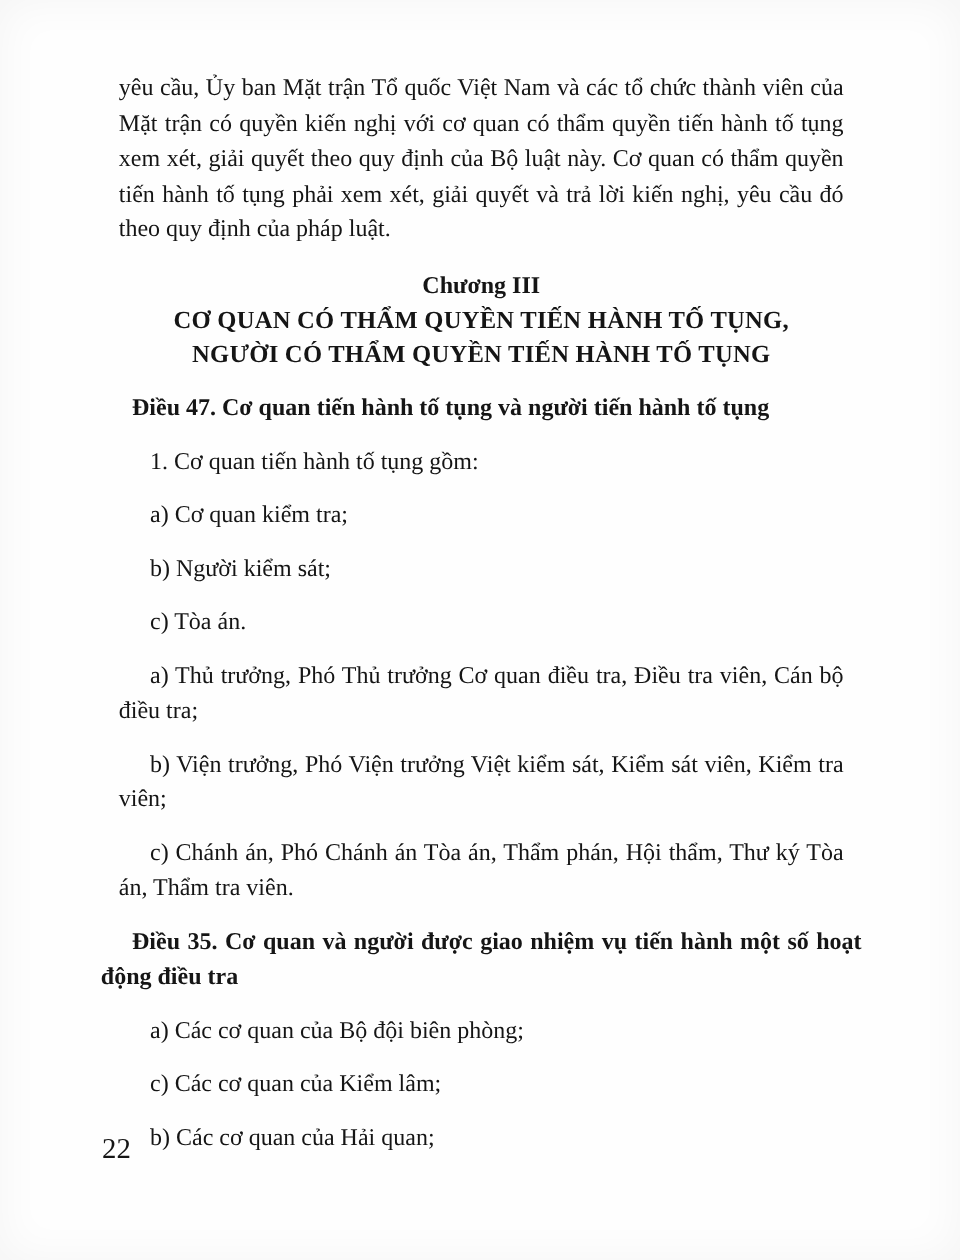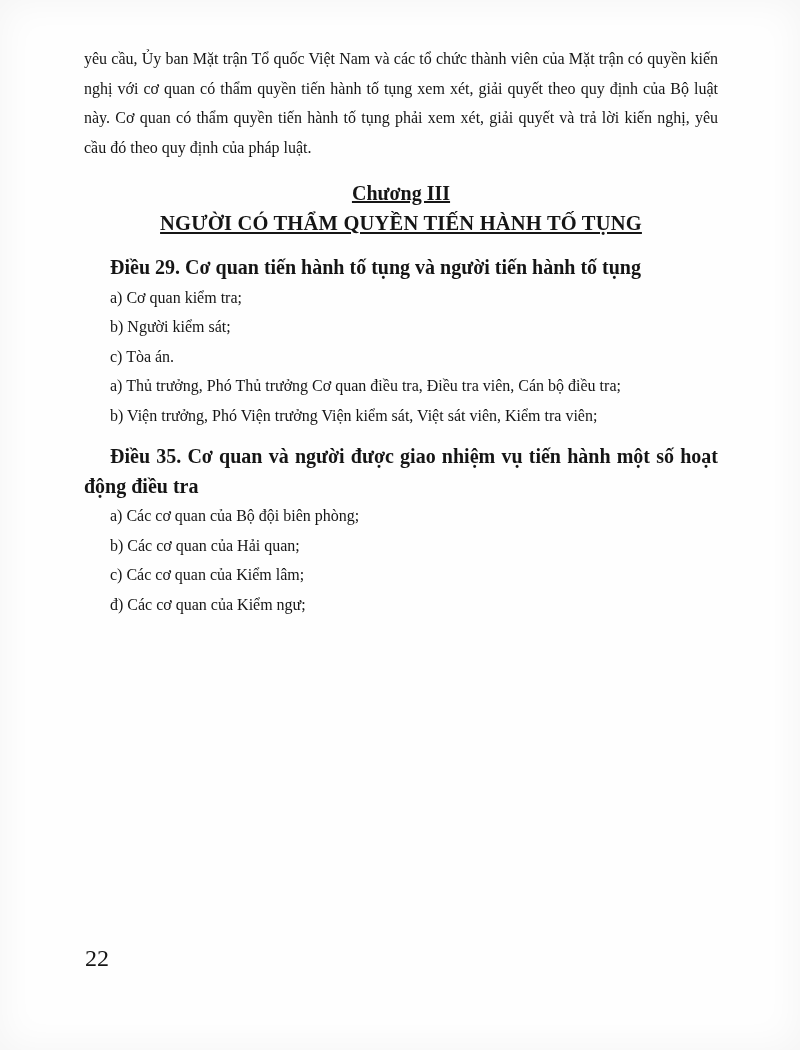--- a/index.html
+++ b/index.html
@@ -19,31 +19,30 @@
     font-family: "Liberation Serif", "DejaVu Serif", serif;
     color: #151515;
   }
   .content {
     position: absolute;
     left: 84px;
     top: 44px;
     width: 634px;
   }
   .body-text {
-    font-size: 16px;
+    font-size: 20px;
     line-height: 29.5px;
-    margin: 0;
+    margin: 15px;
     text-align: justify;
   }
   .indent {
     text-indent: 26px;
   }
   .chapter-block {
     margin-top: 17px;
-    text-decoration: underline;
   }
   .chapter-label {
     text-align: center;
     font-weight: bold;
     font-size: 20px;
     line-height: 29.5px;
     margin: 0;
   }
   .chapter-title {
     text-align: center;
@@ -75,32 +74,34 @@
 </head>
 <body>
 
 <div class="scan-page">
   <div class="content">
 
     <p class="body-text">yêu cầu, Ủy ban Mặt trận Tổ quốc Việt Nam và các tổ chức thành viên của Mặt trận có quyền kiến nghị với cơ quan có thẩm quyền tiến hành tố tụng xem xét, giải quyết theo quy định của Bộ luật này. Cơ quan có thẩm quyền tiến hành tố tụng phải xem xét, giải quyết và trả lời kiến nghị, yêu cầu đó theo quy định của pháp luật.</p>
 
     <div class="chapter-block">
       <p class="chapter-label">Chương III</p>
+      <p class="chapter-title">CƠ QUAN CÓ THẨM QUYỀN TIẾN HÀNH TỐ TỤNG,</p>
       <p class="chapter-title">NGƯỜI CÓ THẨM QUYỀN TIẾN HÀNH TỐ TỤNG</p>
     </div>
 
-    <p class="article-heading">Điều 29. Cơ quan tiến hành tố tụng và người tiến hành tố tụng</p>
+    <p class="article-heading">Điều 47. Cơ quan tiến hành tố tụng và người tiến hành tố tụng</p>
+    <p class="body-text indent">1. Cơ quan tiến hành tố tụng gồm:</p>
     <p class="body-text indent">a) Cơ quan kiểm tra;</p>
     <p class="body-text indent">b) Người kiểm sát;</p>
     <p class="body-text indent">c) Tòa án.</p>
     <p class="body-text indent">a) Thủ trưởng, Phó Thủ trưởng Cơ quan điều tra, Điều tra viên, Cán bộ điều tra;</p>
-    <p class="body-text indent">b) Viện trưởng, Phó Viện trưởng Viện kiểm sát, Việt sát viên, Kiểm tra viên;</p>
+    <p class="body-text indent">b) Viện trưởng, Phó Viện trưởng Việt kiểm sát, Kiểm sát viên, Kiểm tra viên;</p>
+    <p class="body-text indent">c) Chánh án, Phó Chánh án Tòa án, Thẩm phán, Hội thẩm, Thư ký Tòa án, Thẩm tra viên.</p>
 
     <p class="article-heading second">Điều 35. Cơ quan và người được giao nhiệm vụ tiến hành một số hoạt động điều tra</p>
     <p class="body-text indent">a) Các cơ quan của Bộ đội biên phòng;</p>
+    <p class="body-text indent">c) Các cơ quan của Kiểm lâm;</p>
     <p class="body-text indent">b) Các cơ quan của Hải quan;</p>
-    <p class="body-text indent">c) Các cơ quan của Kiểm lâm;</p>
-    <p class="body-text indent">đ) Các cơ quan của Kiểm ngư;</p>
 
   </div>
 
   <div class="page-number">22</div>
 </div>
 
 </body></html>

